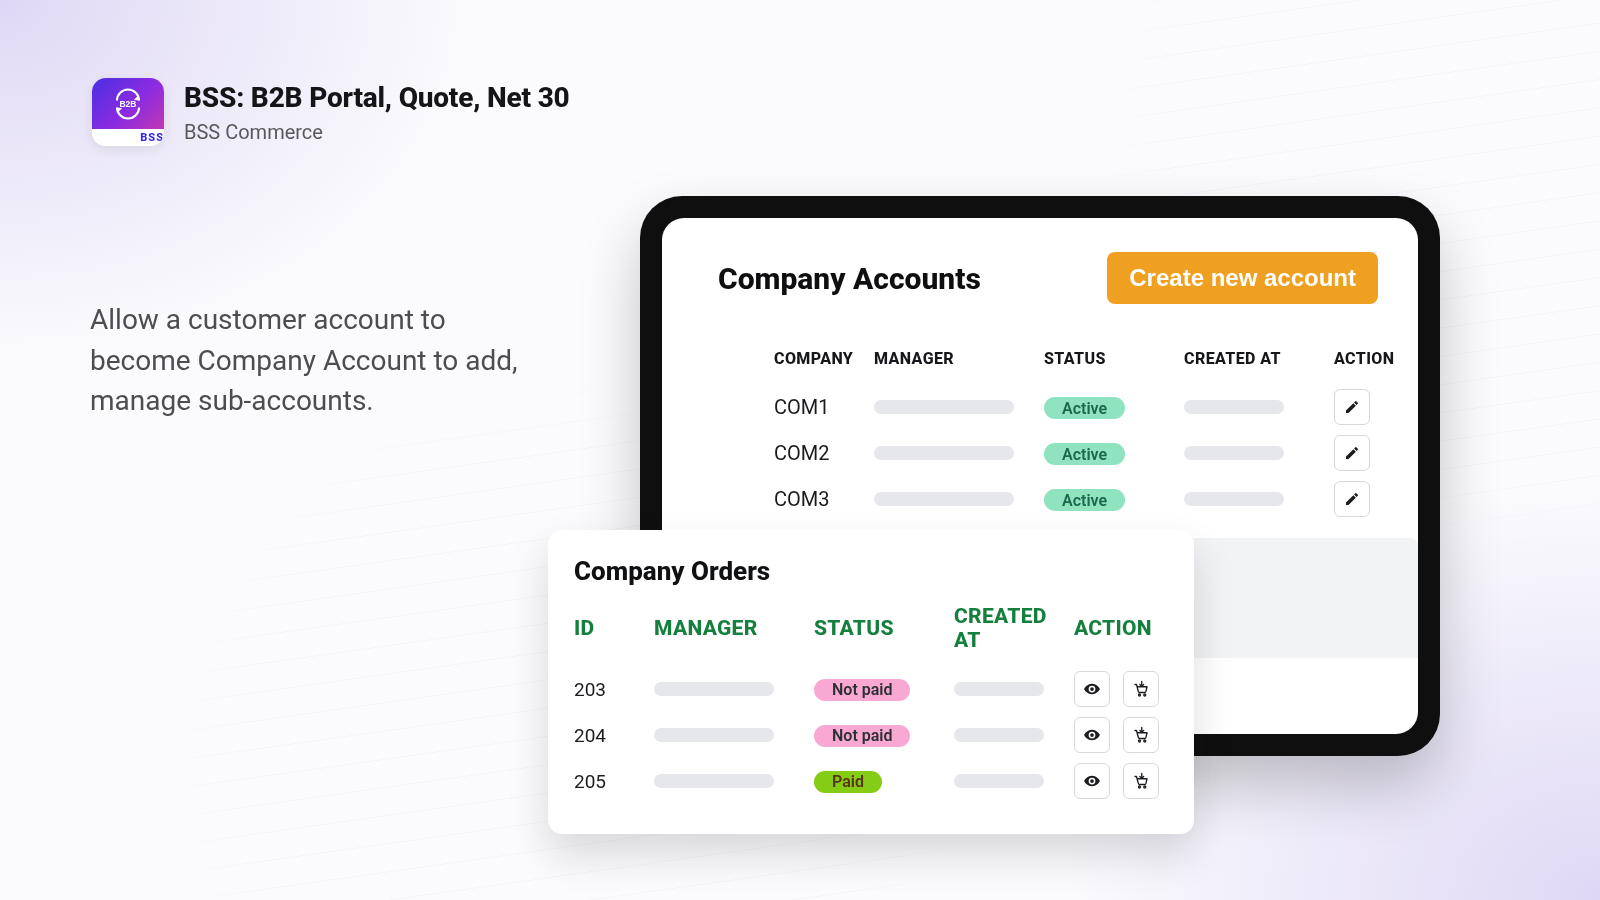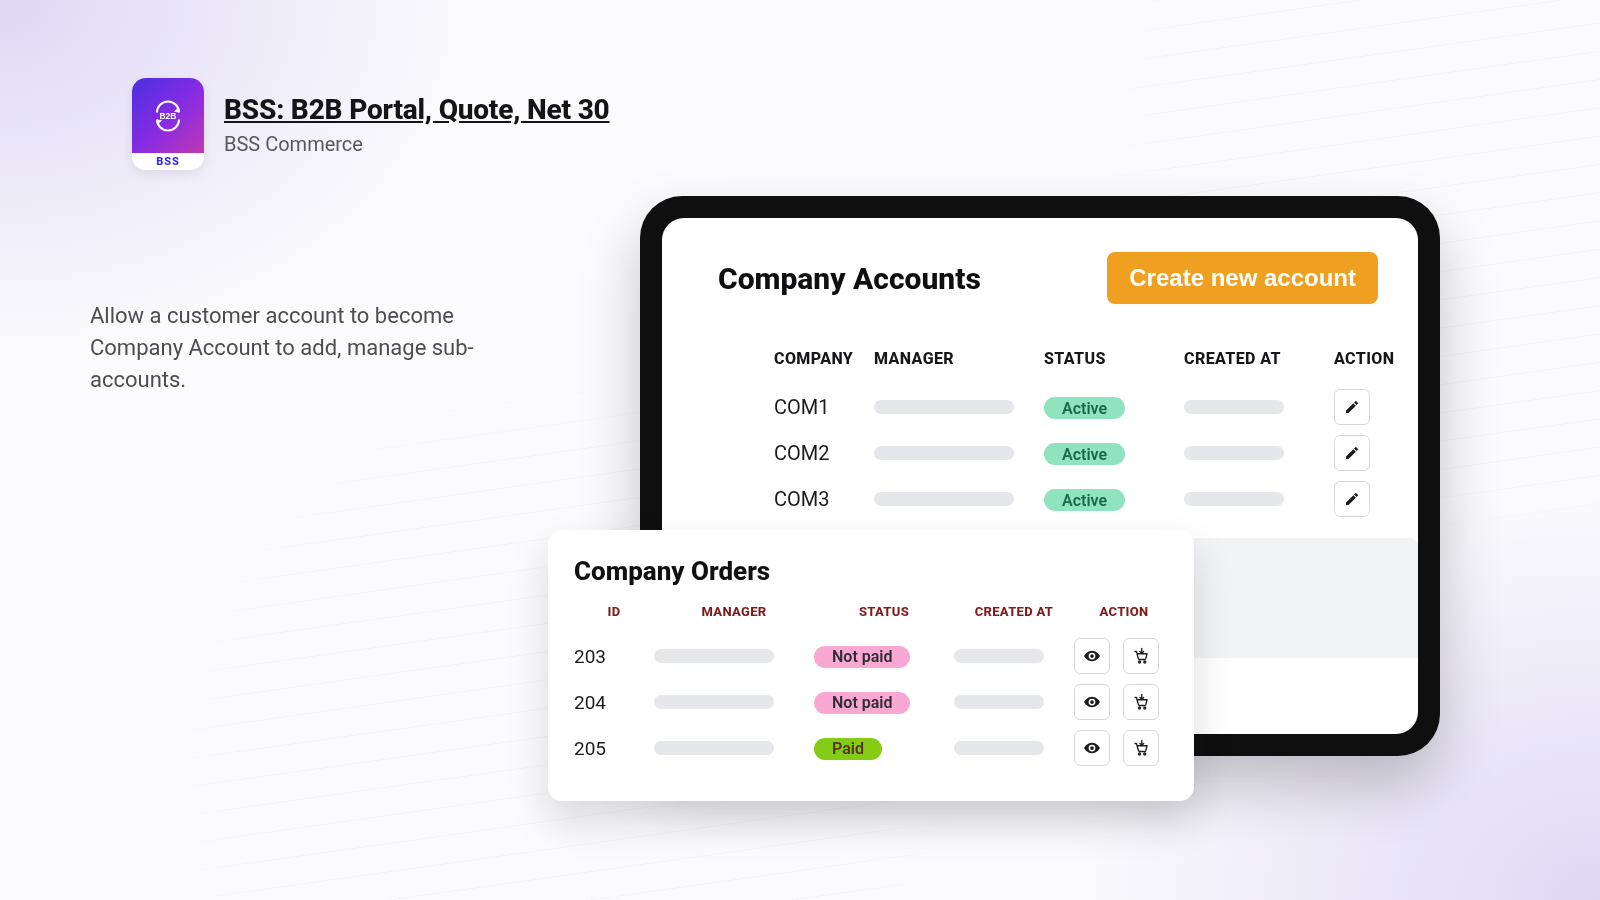--- a/index.html
+++ b/index.html
@@ -19,35 +19,35 @@
       repeating-linear-gradient( -8deg, rgba(120,110,160,0.18) 0 1px, transparent 1px 28px);
     -webkit-mask-image: radial-gradient(circle at 95% 15%, #000 0 350px, transparent 420px),
                         radial-gradient(circle at 35% 85%, #000 0 320px, transparent 400px);
     mask-image: radial-gradient(circle at 95% 15%, #000 0 350px, transparent 420px),
                 radial-gradient(circle at 35% 85%, #000 0 320px, transparent 400px);
   }
 
   
   .header { position: absolute; left: 92px; top: 78px; display: flex; align-items: center; gap: 20px; }
   .app-icon-wrap {
-    width: 72px; height: 92px; border-radius: 14px; background: #fff; box-shadow: 0 4px 12px rgba(0,0,0,0.08);
-    display: flex; flex-direction: column; align-items: center; justify-content: center; overflow: hidden; margin-left: 40px;
+    width: 72px; height: 68px; border-radius: 14px; background: #fff; box-shadow: 0 4px 12px rgba(0,0,0,0.08);
+    display: flex; flex-direction: column; align-items: center; justify-content: center; overflow: hidden;
   }
   .app-icon-top { flex: 1; width: 100%; display:flex; align-items:center; justify-content:center;
     background: linear-gradient(135deg, #4a2fe0 0%, #8a2be2 55%, #c038b2 100%); }
   .app-icon-glyph { width: 34px; height: 34px; }
-  .app-icon-label { width:100%; text-align:center; font-size:11px; font-weight:800; letter-spacing:1px; color:#3427e8; background:#fff; padding:2px 0; }
-  .header-text .title { font-size: 28px; font-weight: 800; color:#151518; letter-spacing:-0.2px;text-decoration:underline; }
+  .app-icon-label { width:100%; text-align:right; font-size:11px; font-weight:800; letter-spacing:1px; color:#3427e8; background:#fff; padding:2px 0; }
+  .header-text .title { font-size: 28px; font-weight: 800; color:#151518; letter-spacing:-0.2px; }
   .header-text .vendor { font-size: 20px; color:#57585c; margin-top:6px; }
 
   
   .hero { position: absolute; left: 90px; top: 258px; width: 520px; }
   .hero h1 { font-size: 52px; line-height: 1.14; font-weight: 800; color:#141417; letter-spacing:-0.5px; }
   .hero h1 .accent { color:#5d3ee8; }
-  .hero p { margin-top: 42px; font-size: 22px; line-height: 1.45; color:#4c4d52; max-width: 440px; }
+  .hero p { margin-top: 42px; font-size: 28px; line-height: 1.45; color:#4c4d52; max-width: 440px; }
 
   
   .tablet {
     position: absolute; left: 640px; top: 196px; width: 800px; height: 560px;
     background:#0f0f10; border-radius: 42px; padding: 22px;
     box-shadow: 0 30px 60px rgba(0,0,0,0.22);
   }
   .tablet-screen { width:100%; height:100%; background:#ffffff; border-radius: 22px; padding: 34px 40px 0 56px; overflow:hidden; }
 
   .accounts-head { display:flex; align-items:center; justify-content:space-between; }
@@ -72,21 +72,21 @@
   .tbl .footer-bar { margin-top: 16px; height: 120px; background:#f2f3f5; border-radius: 8px 8px 0 0; margin-left:-56px; margin-right:-40px; }
 
   
   .orders-card {
     position:absolute; left: 548px; top: 530px; width: 646px; background:#fff;
     border-radius: 14px; padding: 26px 26px 30px; box-shadow: 0 20px 40px rgba(20,20,30,0.15);
   }
   .orders-card h3 { font-size: 26px; font-weight: 800; color:#101113; }
   .otbl { margin-top: 18px; }
   .otbl-head, .otbl-row { display:grid; grid-template-columns: 80px 160px 140px 120px 100px; gap:0; align-items:center; }
-  .otbl-head { font-size: 13px; font-weight: 800; letter-spacing:0.3px; color:#7f1d1d; margin-bottom: 14px; text-align: center; }
+  .otbl-head { font-size: 21px; font-weight: 800; letter-spacing:0.3px; color:#15803d; margin-bottom: 14px; }
   .otbl-row { height: 46px; font-size: 19px; color:#1b1c1f; }
   .otbl .placeholder { width: 120px; }
   .otbl .placeholder.sm { width: 90px; }
 
   svg { display:block; }
 </style>
 </head>
 <body>
 
 <div class="canvas">

